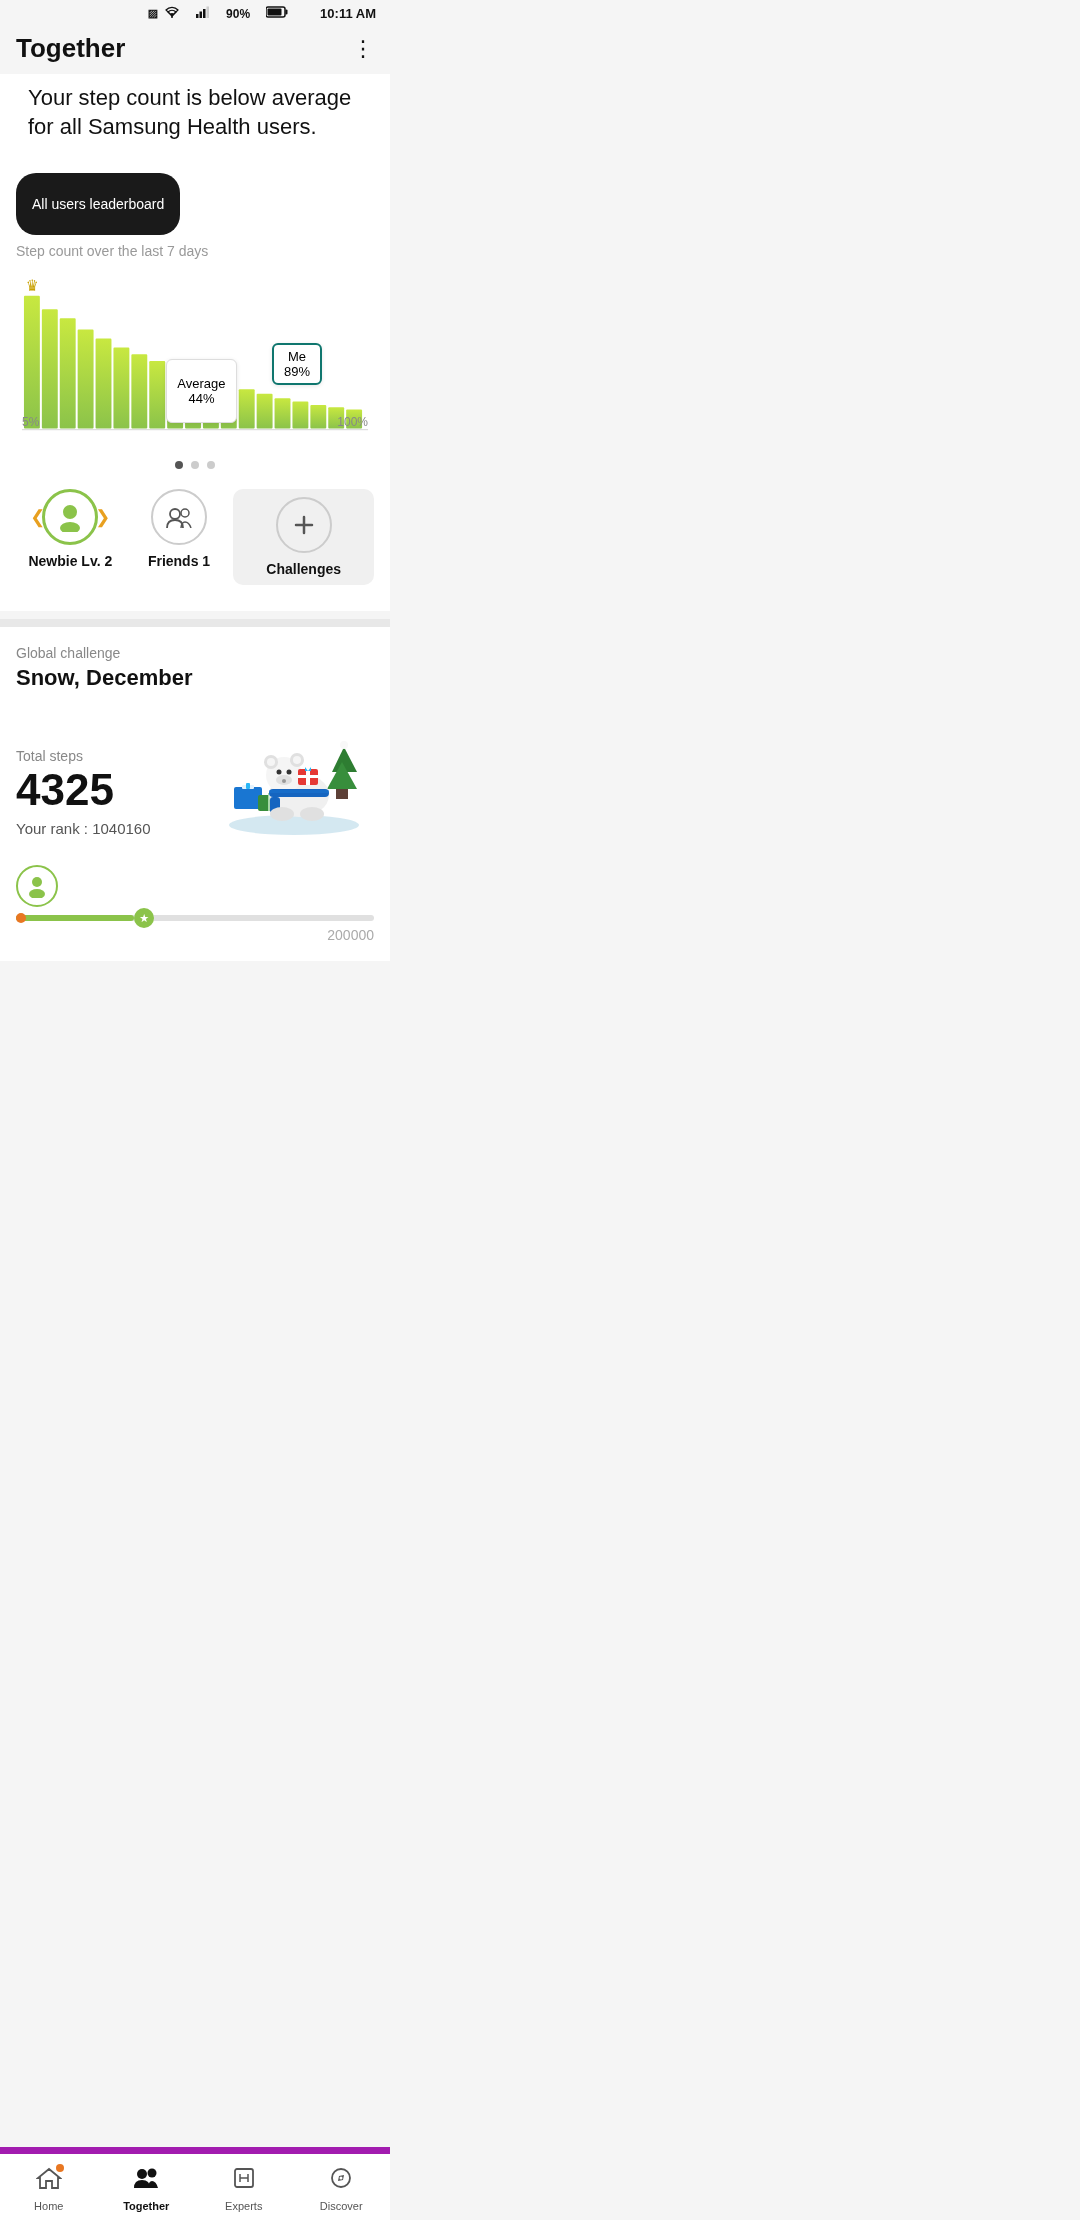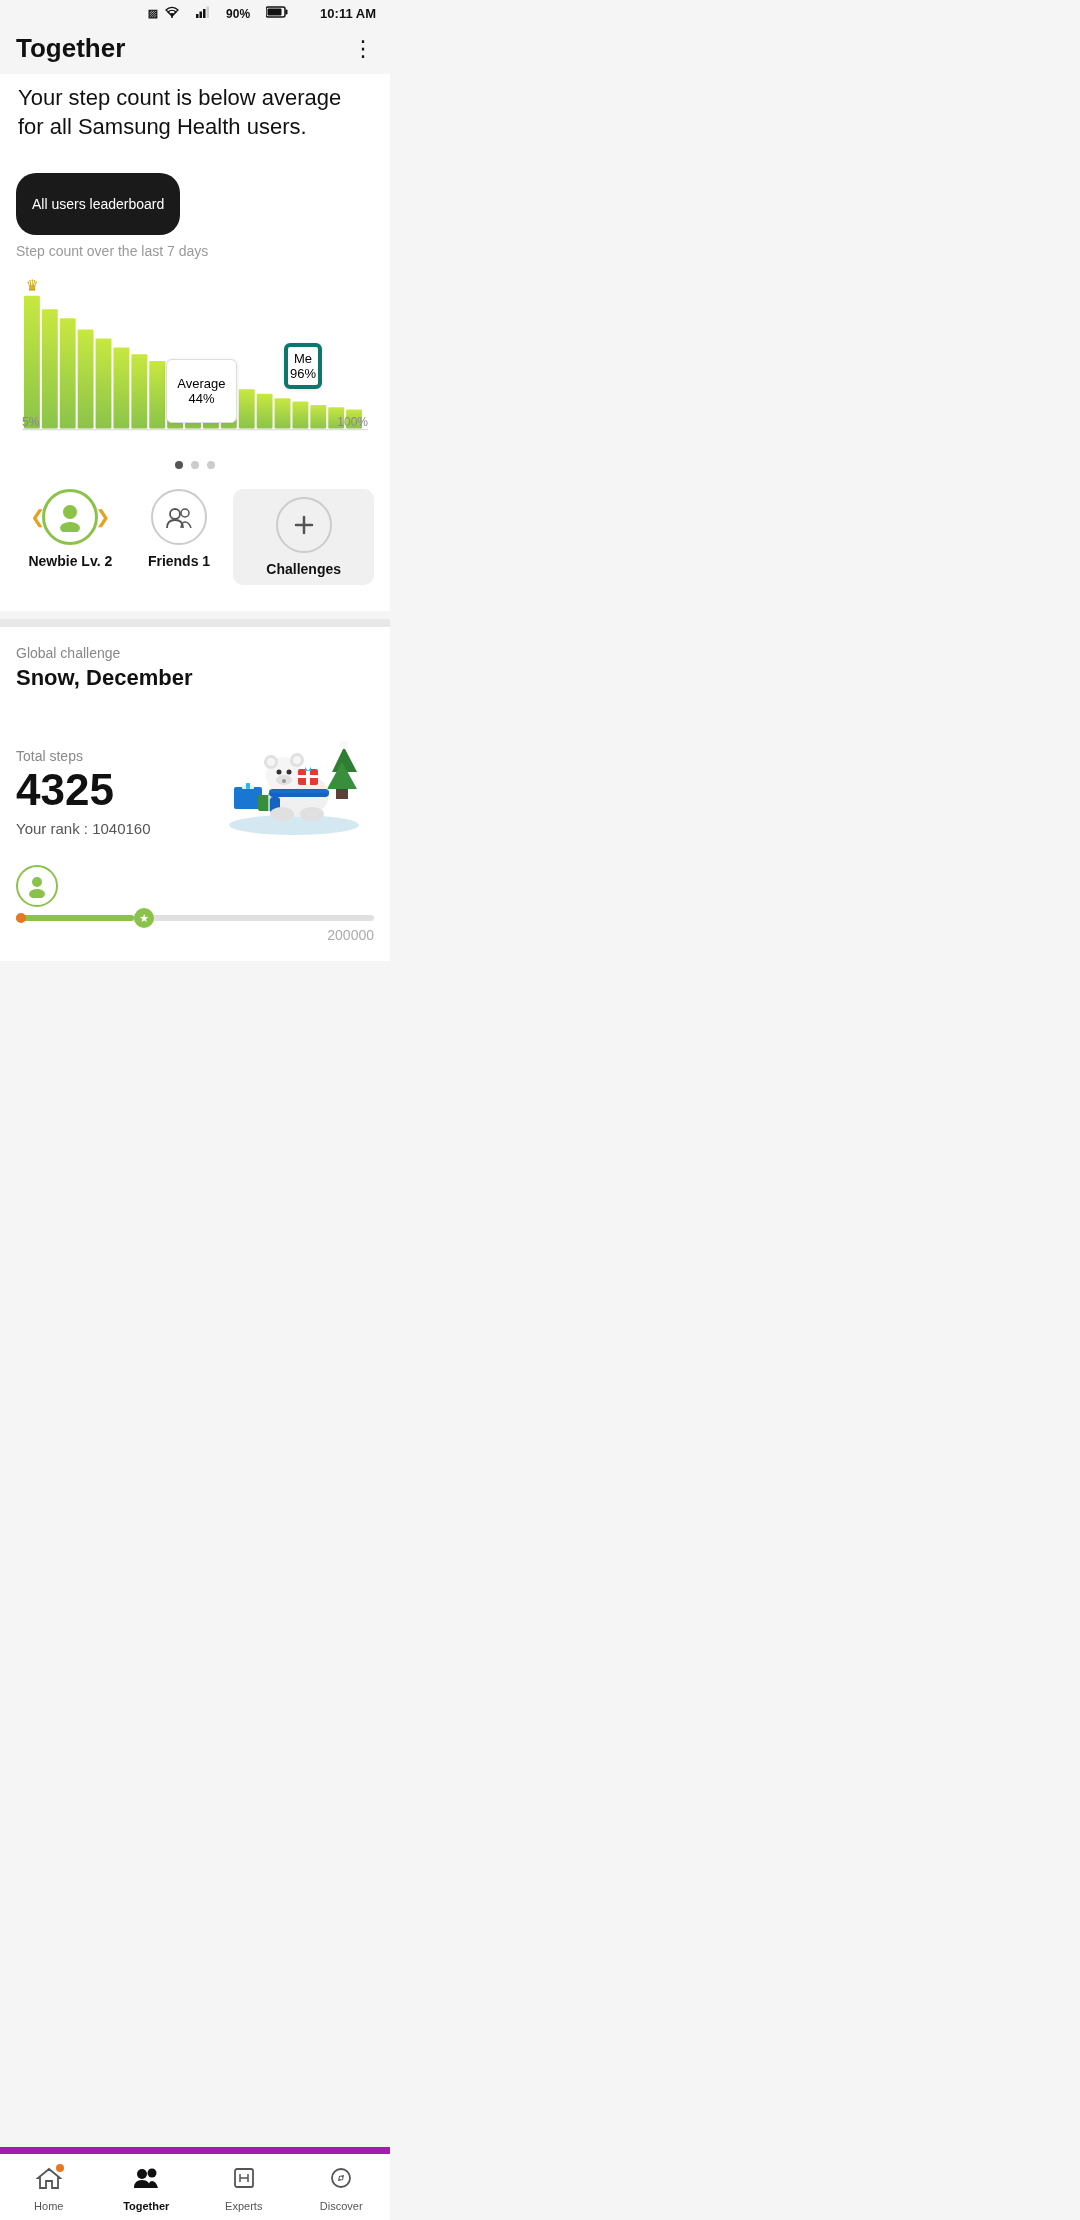--- a/index.html
+++ b/index.html
@@ -106,23 +106,23 @@
       padding: 16px 10px;
       font-size: 13px;
       text-align: center;
       box-shadow: 0 1px 4px rgba(0,0,0,0.1);
     }
     .tooltip-me {
       position: absolute;
       top: 72px;
       right: 52px;
       background: #fff;
-      border: 4px solid #0f766e;
+      border: 2px solid #0f766e;
       border-radius: 6px;
-      padding: 4px 2px;
+      padding: 4px 10px;
       font-size: 13px;
       text-align: center;
       box-shadow: 0 1px 4px rgba(0,0,0,0.1);
     }
     .chart-pct-left {
       position: absolute;
       bottom: 22px;
       left: 6px;
       font-size: 12px;
       color: #888;
@@ -367,21 +367,21 @@
   </div>
 </div>
 
 <div class="scroll-content">
 
   <div class="app-header">
     <span class="app-title">Together</span>
     <span class="more-icon">⋮</span>
   </div>
 
-  <div class="subtitle-text" style="background:#fff;padding:10px 18px 16px;">Your step count is below average for all Samsung Health users.</div>
+  <div class="subtitle-text" style="background:#fff;padding:10px 28px 16px;">Your step count is below average for all Samsung Health users.</div>
 
   <div class="leaderboard-section">
     <div class="leaderboard-badge">All users leaderboard</div>
     <div class="step-label">Step count over the last 7 days</div>
 
     
     <div class="chart-container">
       <svg class="chart-svg" viewBox="0 0 360 160" preserveAspectRatio="none">
 
         <defs>
@@ -414,21 +414,21 @@
         <rect x="332" y="123" width="16" height="17" rx="1" fill="url(#barGrad)"></rect>
 
         <line x1="6" y1="141" x2="354" y2="141" stroke="#ddd" stroke-width="1"></line>
       </svg>
       <div class="tooltip-average">
         <div style="font-size:13px;font-weight:500;">Average</div>
         <div style="font-size:13px;">44%</div>
       </div>
       <div class="tooltip-me">
         <div style="font-size:13px;font-weight:500;">Me</div>
-        <div style="font-size:13px;">96%</div>
+        <div style="font-size:13px;">89%</div>
       </div>
       <div class="chart-pct-left">5%</div>
       <div class="chart-pct-right">100%</div>
     </div>
 
     
     <div class="dots-row">
       <div class="dot active"></div>
       <div class="dot"></div>
       <div class="dot"></div>

